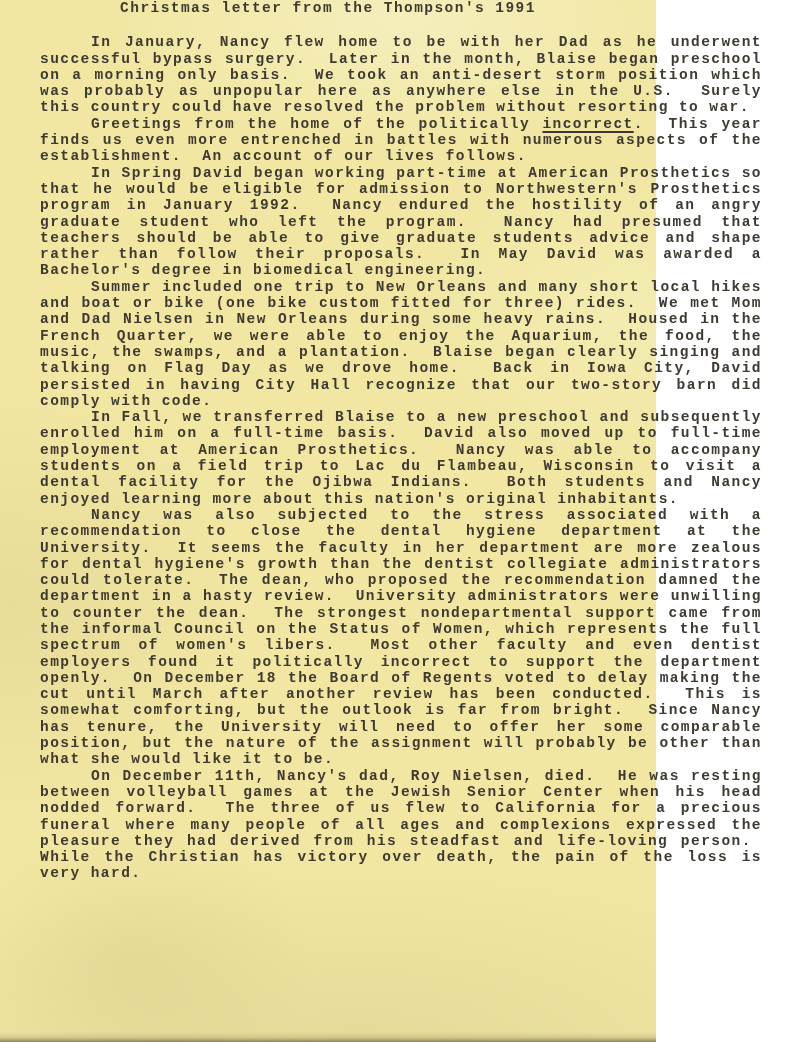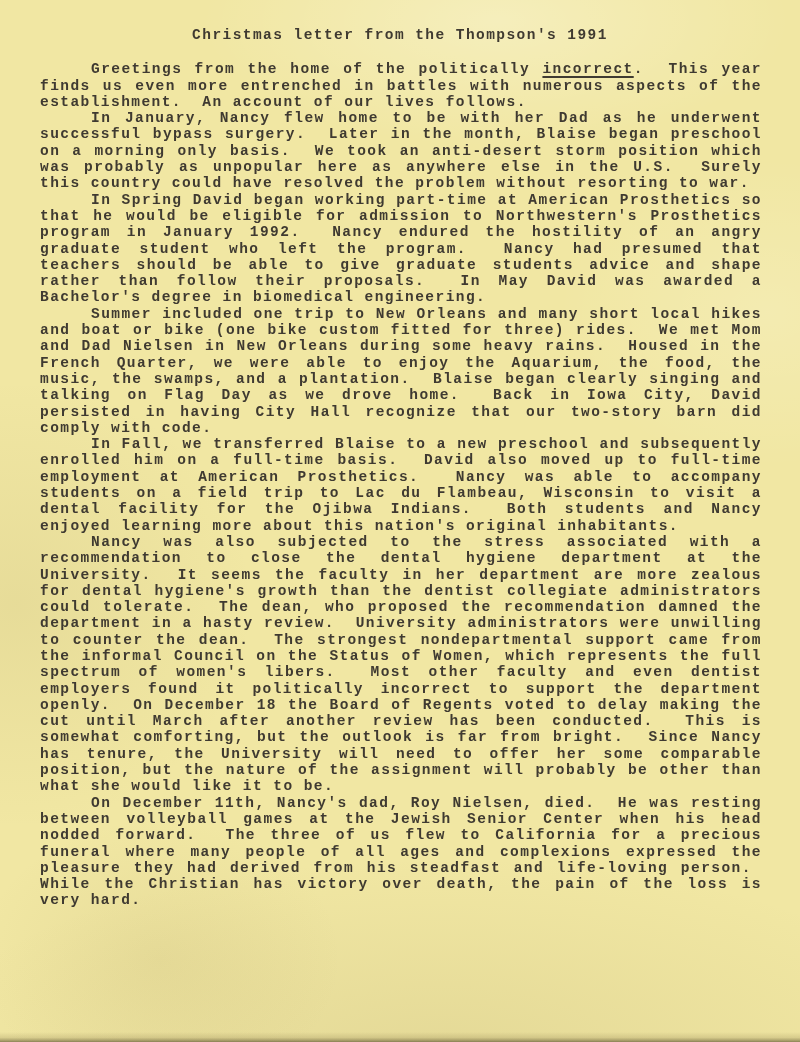--- a/index.html
+++ b/index.html
@@ -7,23 +7,22 @@
     --ink-color: #3f3a31;
   }
   * { margin: 0; padding: 0; box-sizing: border-box; }
   html, body { width: 800px; height: 1042px; }
   body {
     font-family: "Liberation Mono", "DejaVu Sans Mono", monospace;
     overflow: hidden;
   }
   .page {
     position: relative;
-    width: 800px;
+    width: 656px;
     height: 1042px;
-    padding-top: 27px;
     background:
       radial-gradient(ellipse 420px 180px at 62% 2%, rgba(255,255,245,0.30), rgba(255,255,245,0) 70%),
       radial-gradient(ellipse 300px 220px at 96% 30%, rgba(255,255,240,0.18), rgba(255,255,240,0) 70%),
       radial-gradient(ellipse 340px 320px at 2% 58%, rgba(140,122,60,0.10), rgba(140,122,60,0) 70%),
       radial-gradient(ellipse 260px 200px at 20% 92%, rgba(150,130,70,0.10), rgba(150,130,70,0) 70%),
       radial-gradient(ellipse 700px 260px at 55% 101%, rgba(135,118,62,0.12), rgba(135,118,62,0) 75%),
       var(--paper-color);
     color: var(--ink-color);
     font-size: 14.5px;
     font-weight: 700;
@@ -64,22 +63,22 @@
       rgba(100,90,52,0.45) 82%,
       rgba(80,72,42,0.62) 100%);
   }
 </style>
 </head>
 <body>
 
 <div class="page">
   <div class="title">Christmas letter from the Thompson's 1991</div>
   <div class="body-text">
+    <p class="para">In January, Nancy flew home to be with her Dad as he underwent successful bypass surgery.&nbsp; Later in the month, Blaise began preschool on a morning only basis.&nbsp; We took an anti-desert storm position which was probably as unpopular here as anywhere else in the U.S.&nbsp; Surely this country could have resolved the problem without resorting to war.</p>
     <p class="para"><span>Greetings from the home of the politically </span><span class="u">incorrect</span><span>.&nbsp; This year finds us even more entrenched in battles with numerous aspects of the establishment.&nbsp; An account of our lives follows.</span></p>
-    <p class="para">In January, Nancy flew home to be with her Dad as he underwent successful bypass surgery.&nbsp; Later in the month, Blaise began preschool on a morning only basis.&nbsp; We took an anti-desert storm position which was probably as unpopular here as anywhere else in the U.S.&nbsp; Surely this country could have resolved the problem without resorting to war.</p>
     <p class="para">In Spring David began working part-time at American Prosthetics so that he would be eligible for admission to Northwestern's Prosthetics program in January 1992.&nbsp; Nancy endured the hostility of an angry graduate student who left the program.&nbsp; Nancy had presumed that teachers should be able to give graduate students advice and shape rather than follow their proposals.&nbsp; In May David was awarded a Bachelor's degree in biomedical engineering.</p>
     <p class="para">Summer included one trip to New Orleans and many short local hikes and boat or bike (one bike custom fitted for three) rides.&nbsp; We met Mom and Dad Nielsen in New Orleans during some heavy rains.&nbsp; Housed in the French Quarter, we were able to enjoy the Aquarium, the food, the music, the swamps, and a plantation.&nbsp; Blaise began clearly singing and talking on Flag Day as we drove home.&nbsp; Back in Iowa City, David persisted in having City Hall recognize that our two-story barn did comply with code.</p>
     <p class="para">In Fall, we transferred Blaise to a new preschool and subsequently enrolled him on a full-time basis.&nbsp; David also moved up to full-time employment at American Prosthetics.&nbsp; Nancy was able to accompany students on a field trip to Lac du Flambeau, Wisconsin to visit a dental facility for the Ojibwa Indians.&nbsp; Both students and Nancy enjoyed learning more about this nation's original inhabitants.</p>
     <p class="para">Nancy was also subjected to the stress associated with a recommendation to close the dental hygiene department at the University.&nbsp; It seems the faculty in her department are more zealous for dental hygiene's growth than the dentist collegiate administrators could tolerate.&nbsp; The dean, who proposed the recommendation damned the department in a hasty review.&nbsp; University administrators were unwilling to counter the dean.&nbsp; The strongest nondepartmental support came from the informal Council on the Status of Women, which represents the full spectrum of women's libers.&nbsp; Most other faculty and even dentist employers found it politically incorrect to support the department openly.&nbsp; On December 18 the Board of Regents voted to delay making the cut until March after another review has been conducted.&nbsp; This is somewhat comforting, but the outlook is far from bright.&nbsp; Since Nancy has tenure, the University will need to offer her some comparable position, but the nature of the assignment will probably be other than what she would like it to be.</p>
     <p class="para">On December 11th, Nancy's dad, Roy Nielsen, died.&nbsp; He was resting between volleyball games at the Jewish Senior Center when his head nodded forward.&nbsp; The three of us flew to California for a precious funeral where many people of all ages and complexions expressed the pleasure they had derived from his steadfast and life-loving person.&nbsp; While the Christian has victory over death, the pain of the loss is very hard.</p>
   </div>
   <div class="bottom-edge"></div>
 </div>
 
 </body></html>

